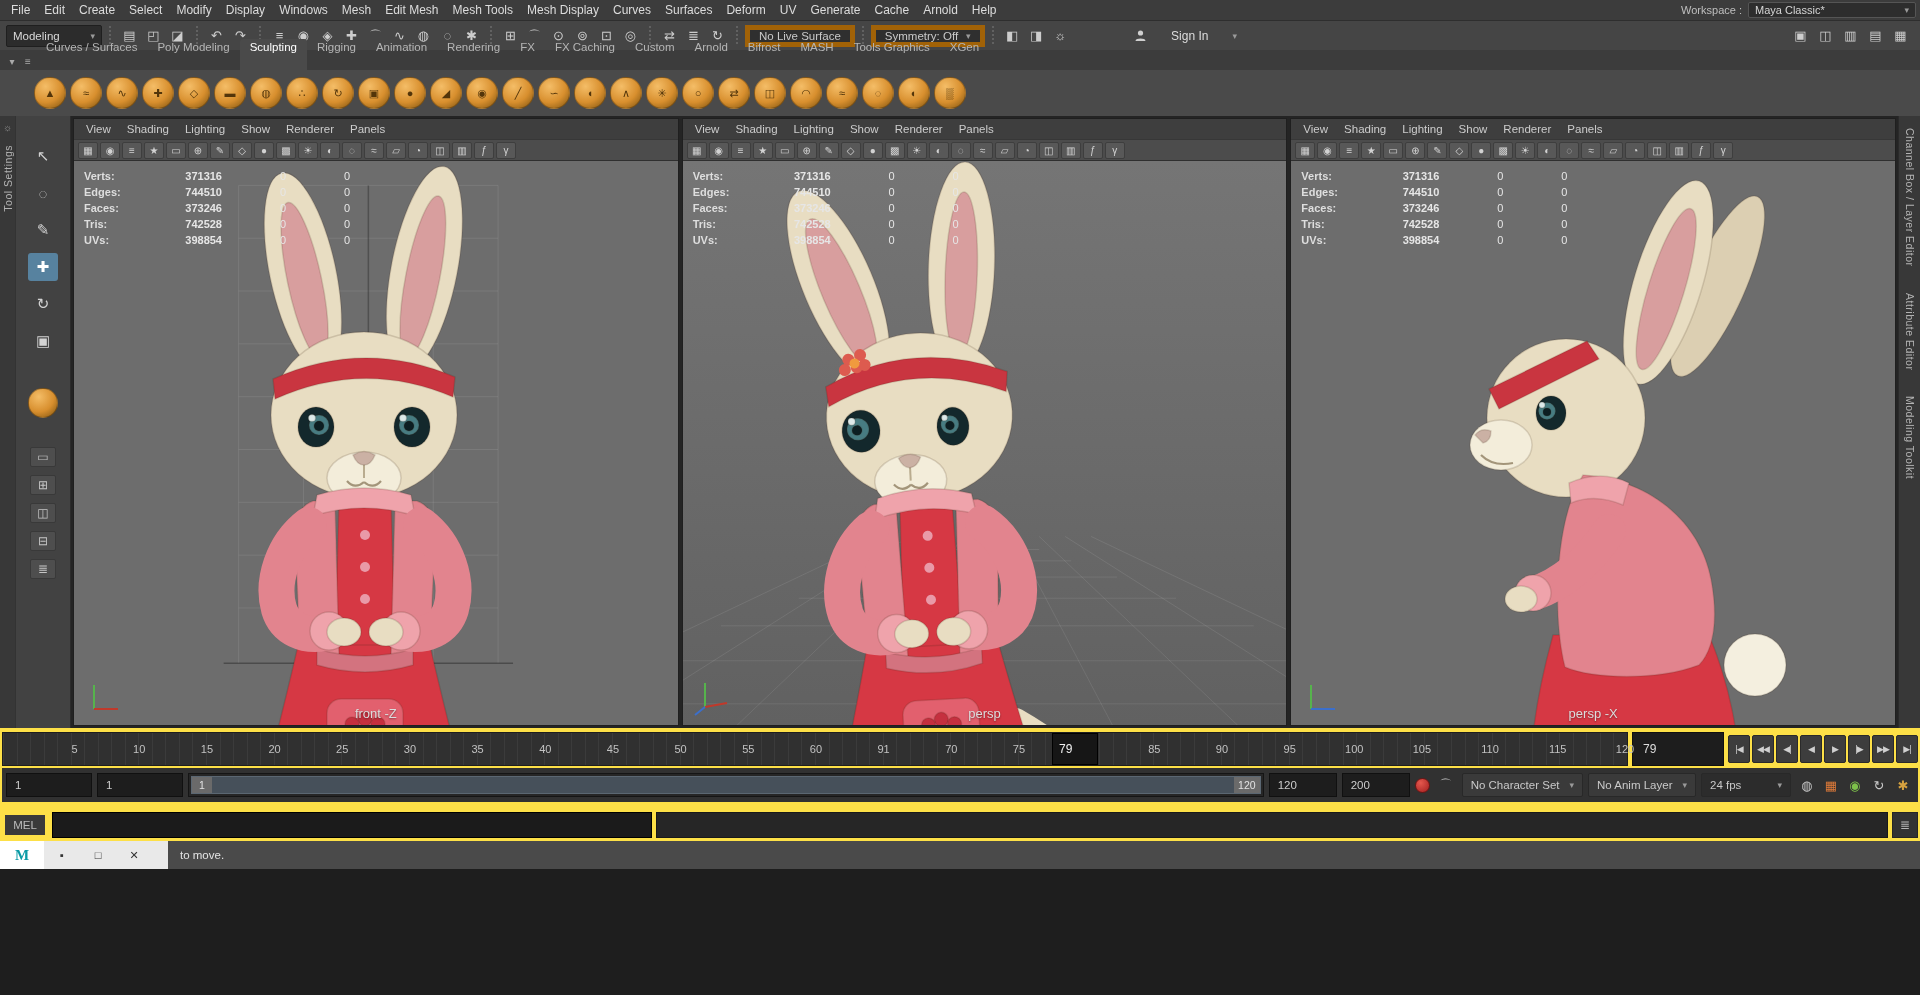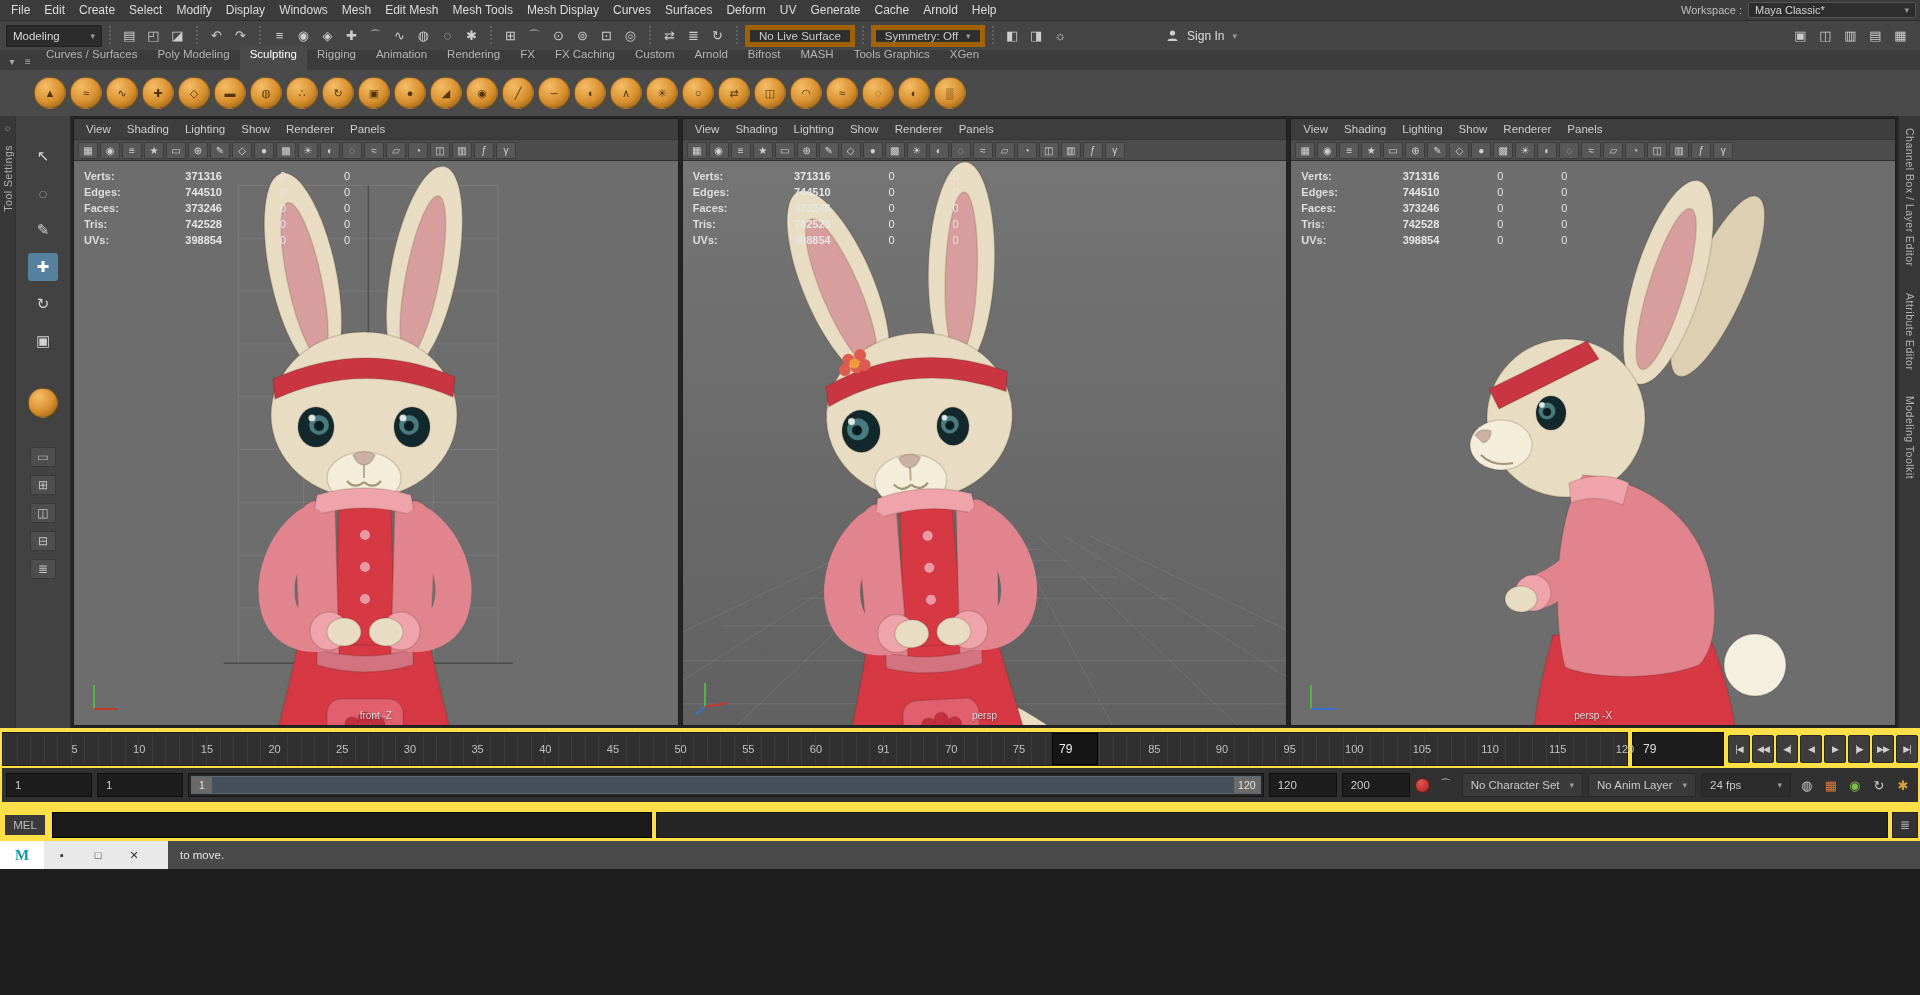--- a/index.html
+++ b/index.html
@@ -19,28 +19,28 @@
 
   
   .statusline{height:30px;background:#454545;display:flex;align-items:center;padding:0 6px;gap:2px;border-top:1px solid #2e2e2e}
   .mode-select{width:96px;height:22px;background:#2c2c2c;border:1px solid #1f1f1f;border-radius:2px;
                display:flex;align-items:center;justify-content:space-between;padding:0 6px;font-size:11.5px;color:#d8d8d8}
   .sl-sep{width:2px;height:20px;margin:0 5px;background:repeating-linear-gradient(#616161 0 2px,transparent 2px 4px)}
   .sl-group{display:flex;gap:1px}
   .sl-icon{width:23px;height:23px;display:grid;place-items:center;font-size:13px;color:#cdcdcd;border-radius:2px}
   .sl-field{height:22px;background:#2f2f2f;border:5px solid #a16207;display:flex;align-items:center;gap:8px;
             padding:0 9px;font-size:11.5px;color:#c9c9c9}
-  .signin{margin-left:auto;display:flex;align-items:center;gap:8px;height:24px;padding:0 8px;font-size:12px;color:#ddd}
+  .signin{margin-left:auto;display:flex;align-items:center;gap:24px;height:24px;padding:0 8px;font-size:12px;color:#ddd}
   .spacer-w{width:540px}
   .right-icons{display:flex;gap:2px;margin-right:2px}
 
   
   .shelftabs{height:20px;background:#3c3c3c;display:flex;align-items:flex-end;padding:0 4px;font-size:11.5px}
   .shelf-ctl{width:16px;height:16px;font-size:10px;color:#aaa;display:grid;place-items:center;margin-bottom:1px}
-  .shelf-tab{padding:2px 10px 10px;color:#b5b5b5;white-space:nowrap}
+  .shelf-tab{padding:2px 10px 17px;color:#b5b5b5;white-space:nowrap}
   .shelf-tab.active{background:#4a4a4a;color:#fff;border-radius:3px 3px 0 0}
   .shelf{height:46px;background:#4a4a4a;display:flex;align-items:center;gap:4px;padding:0 8px 0 34px}
   .shelf-icon{width:32px;height:32px;border-radius:50%;flex:0 0 auto;
       background:radial-gradient(circle at 35% 28%,#f4bd67,#d88f2e 55%,#7c520f 100%);
       display:grid;place-items:center;font-size:11px;color:#53350a;border:1px solid rgba(0,0,0,.25)}
 
   
   .workarea{flex:1;display:flex;background:#262626;min-height:0}
   .left-strip{width:15px;background:#383838;display:flex;flex-direction:column;align-items:center;padding-top:6px;gap:12px}
   .v-text{writing-mode:vertical-rl;transform:rotate(180deg);font-size:10.5px;color:#b3b3b3;letter-spacing:.5px;white-space:nowrap}
@@ -66,21 +66,21 @@
   .vp-canvas{flex:1;position:relative;background:#6d6d6d;overflow:hidden}
   .vp-canvas.persp-bg{background:linear-gradient(#757575,#616161)}
   .gridsvg{position:absolute;inset:0;width:100%;height:100%}
   .rabbit{position:absolute}
   .hud{position:absolute;top:7px;left:10px;font-size:11px;color:#e6e6e6}
   .hud-row{display:flex;height:16px;align-items:center}
   .hud-label{width:56px;font-weight:700;color:#dedede}
   .hud-value{width:82px;text-align:right;font-weight:700}
   .hud-c{width:64px;text-align:right}
   .axis{position:absolute;left:10px;bottom:8px}
-  .vp-label{position:absolute;bottom:4px;left:0;right:0;text-align:center;font-size:10px;color:#dcdcdc;
+  .vp-label{position:absolute;bottom:4px;left:0;right:0;text-align:center;font-size:13px;color:#dcdcdc;
             text-shadow:0 1px 2px rgba(0,0,0,.4)}
   .right-strip{width:22px;background:#383838;display:flex;flex-direction:column;align-items:center;padding-top:12px;
                gap:26px;border-left:1px solid #2a2a2a}
 
   
   .timeslider{height:34px;margin:4px 2px 0;display:flex;align-items:stretch;gap:4px}
   .ts-track{flex:1;position:relative;background:#303030;border:1px solid #1e1e1e;
      background-image:repeating-linear-gradient(90deg,#3b3b3b 0,#3b3b3b 1px,transparent 1px,transparent 0.8333%)}
   .ts-ticks{position:absolute;inset:0;display:flex;align-items:center}
   .ts-tick{flex:1;text-align:right;font-size:11px;color:#c2c2c2;transform:translateX(7px)}

